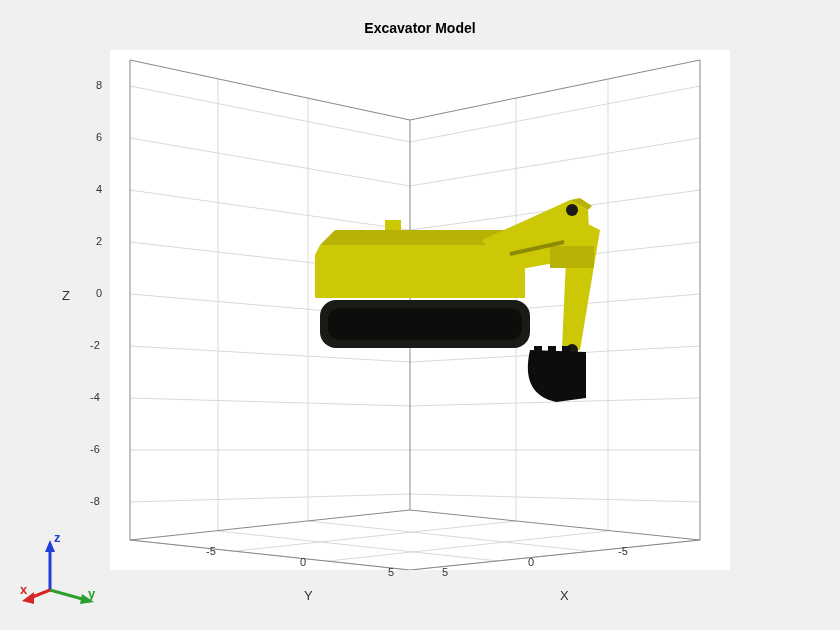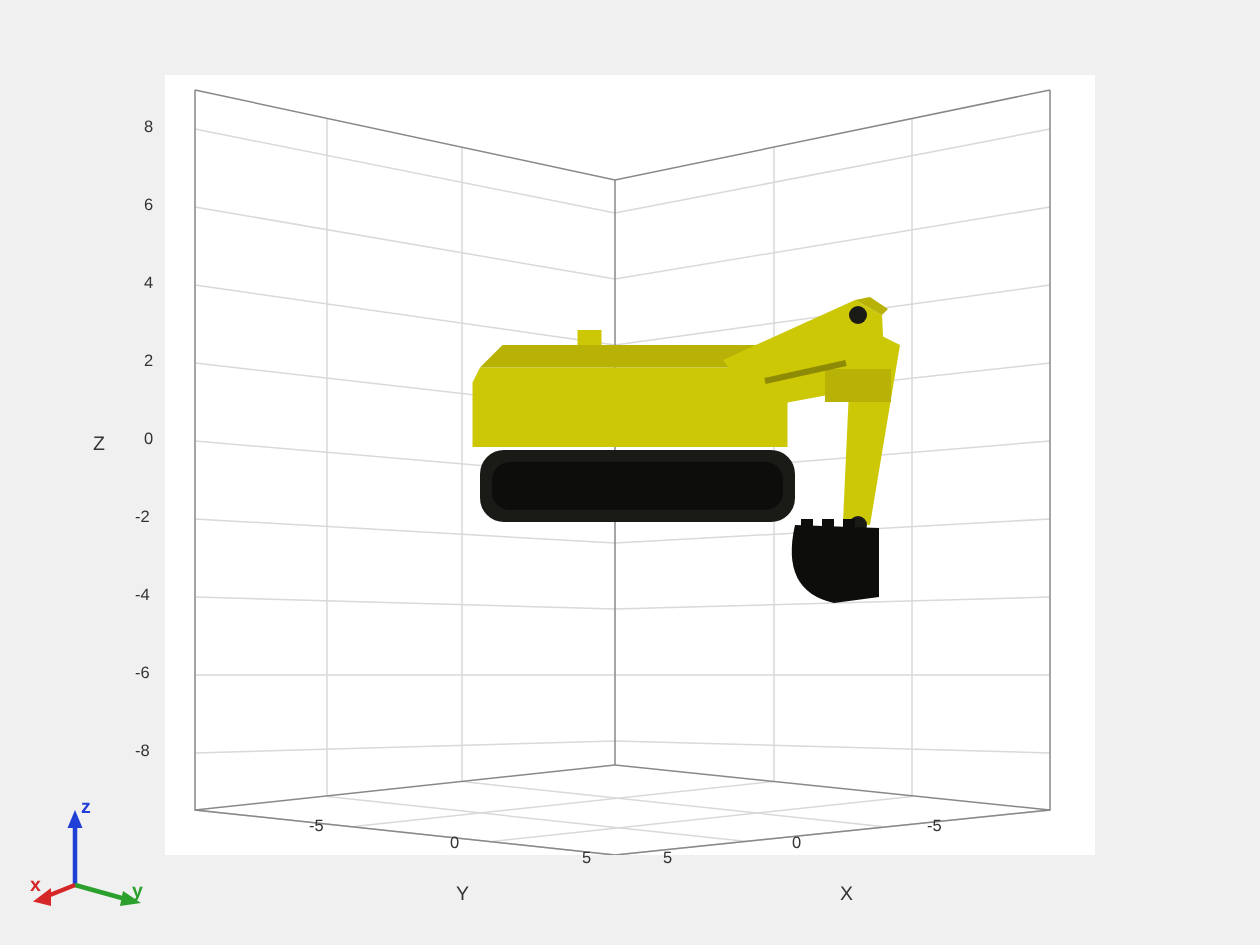--- a/index.html
+++ b/index.html
@@ -65,20 +65,21 @@
   .excavator-body { fill: #cdc806; }
   .excavator-body-shade { fill: #b7b205; }
   .excavator-dark { fill: #1a1a16; }
   .excavator-black { fill: #0d0d0b; }
 </style>
 </head>
 <body>
 
 <div class="figure">
 
+  <div class="title">Excavator Model</div>
 
   <div class="plot-area">
     
     <svg width="620" height="520" viewBox="0 0 620 520">
 
       <polygon points="20,10 300,70 300,460 20,490" fill="#ffffff"></polygon>
 
       <polygon points="300,70 590,10 590,490 300,460" fill="#ffffff"></polygon>
 
       <polygon points="20,490 300,460 590,490 300,520" fill="#ffffff"></polygon>

